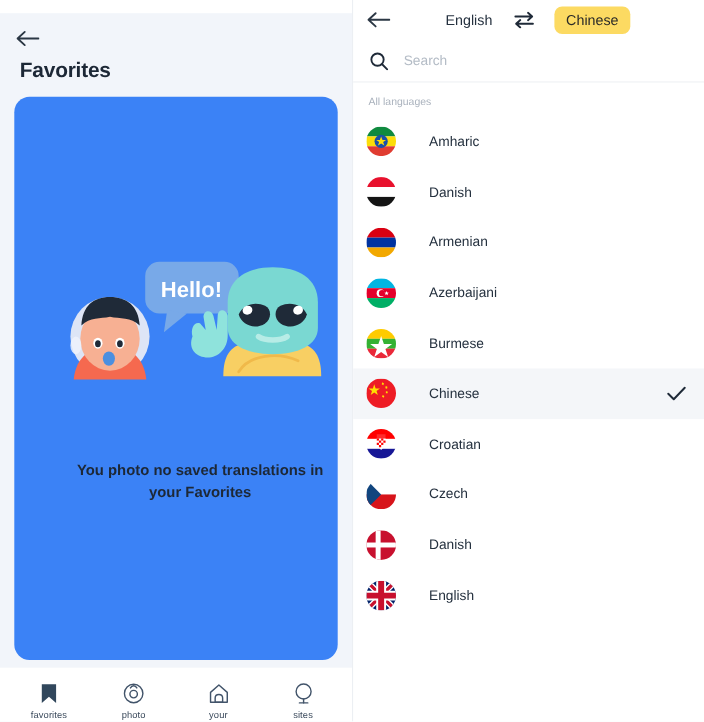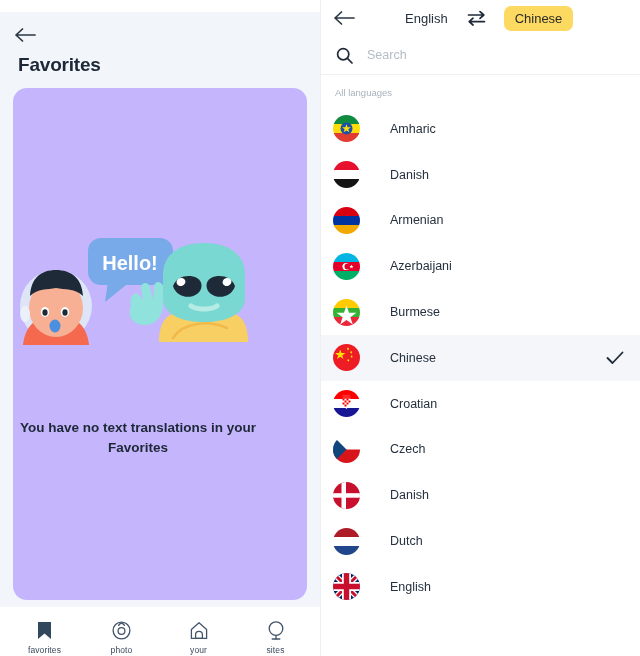--- a/index.html
+++ b/index.html
@@ -25,25 +25,25 @@
     cursor: pointer;
   }
   .page-title {
     margin: 4px 0 0 18px;
     font-size: 19px; font-weight: 700;
     color: #1d2836; letter-spacing: -0.2px;
   }
   .fav-card {
     margin: 12px 13px 0 13px;
     flex: 1 1 auto;
-    background: #c4b5fd;
+    background: #3b82f6;
     border-radius: 14px;
     position: relative;
     display: flex; flex-direction: column;
-    align-items: flex-start; justify-content: center;
+    align-items: flex-end; justify-content: center;
     max-height: 512px;
     gap: 16px;
   }
   .illustration { width: 250px; height: 150px; margin-bottom: 22px; }
   .empty-text {
     width: 250px;
     text-align: center;
     font-size: 13.5px; font-weight: 700;
     color: #1d2836; line-height: 1.45;
   }
@@ -182,21 +182,21 @@
           <ellipse cx="168" cy="52" rx="4.5" ry="4" fill="#ffffff" transform="rotate(-20 168 52)"></ellipse>
           <path d="M222 56 C218 46 206 44 198 48 C192 51 192 60 198 64 C207 70 219 66 222 56 Z" fill="#1f2a38"></path>
           <ellipse cx="214" cy="52" rx="4.5" ry="4" fill="#ffffff" transform="rotate(-20 214 52)"></ellipse>
           <path d="M178 76 C184 80 198 80 204 76" fill="none" stroke="#b7ece6" stroke-width="5" stroke-linecap="round"></path>
           <g>
             <path d="M118 76 C116 68 120 62 125 64 L130 70 L128 58 C128 52 135 51 137 57 L140 70 L141 56 C142 50 149 51 150 57 L150 75 C150 88 140 96 130 95 C120 94 114 86 118 76 Z" fill="#8fe3dc"></path>
           </g>
         </g>
       </svg>
 
-      <div class="empty-text">You have no text translations in your Favorites</div>
+      <div class="empty-text">You photo no saved translations in your Favorites</div>
     </div>
 
     <div class="bottom-nav">
 
       <div class="nav-item">
         <span class="nav-icon">
           <svg width="15" height="19" viewBox="0 0 15 19">
             <path d="M1 1 H14 V18 L7.5 12.5 L1 18 Z" fill="#31475c"></path>
           </svg>
         </span>
@@ -390,30 +390,20 @@
         <span class="flag">
           <svg viewBox="0 0 27 27">
             <rect width="27" height="27" fill="#c8102e"></rect>
             <rect x="8.5" y="0" width="4.5" height="27" fill="#ffffff"></rect>
             <rect x="0" y="11.2" width="27" height="4.5" fill="#ffffff"></rect>
           </svg>
         </span>
         <span class="lang-name">Danish</span>
       </div>
 
-      <div class="lang-row">
-        <span class="flag">
-          <svg viewBox="0 0 27 27">
-            <rect width="27" height="9" y="0" fill="#ae1c28"></rect>
-            <rect width="27" height="9" y="9" fill="#ffffff"></rect>
-            <rect width="27" height="9" y="18" fill="#21468b"></rect>
-          </svg>
-        </span>
-        <span class="lang-name">Dutch</span>
-      </div>
 
       <div class="lang-row">
         <span class="flag">
           <svg viewBox="0 0 27 27">
             <rect width="27" height="27" fill="#012169"></rect>
             <path d="M0 0 L27 27 M27 0 L0 27" stroke="#ffffff" stroke-width="5.5"></path>
             <path d="M0 0 L27 27 M27 0 L0 27" stroke="#c8102e" stroke-width="3"></path>
             <path d="M13.5 0 V27 M0 13.5 H27" stroke="#ffffff" stroke-width="9"></path>
             <path d="M13.5 0 V27 M0 13.5 H27" stroke="#c8102e" stroke-width="5.4"></path>
           </svg>

